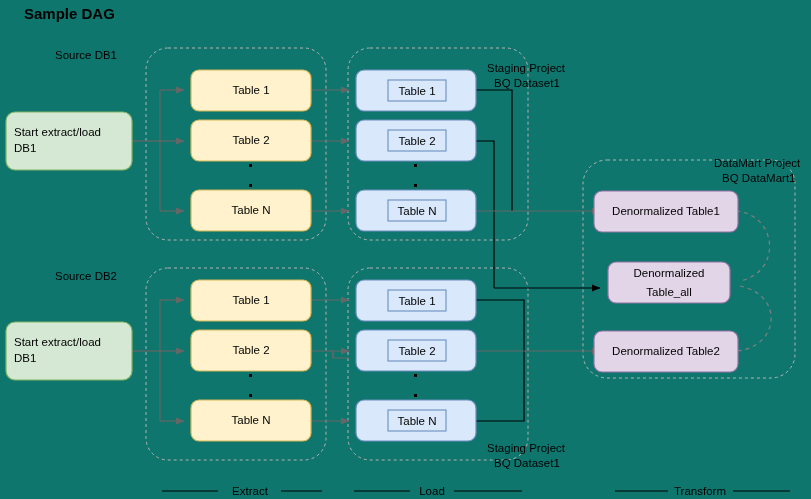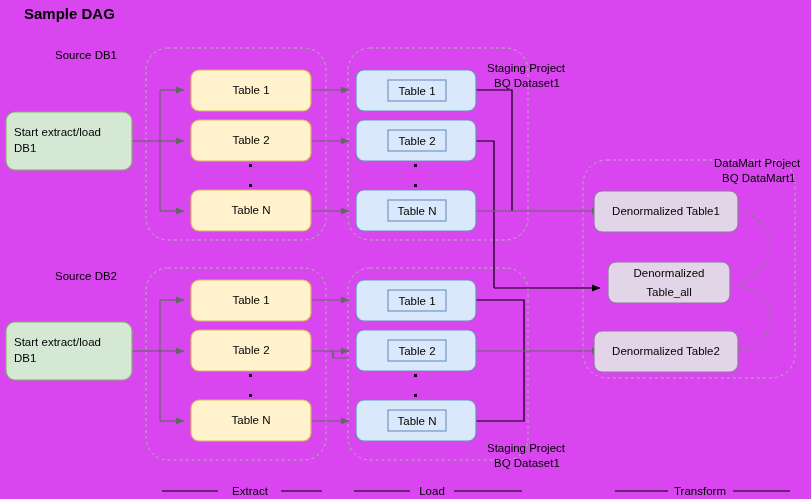--- a/index.html
+++ b/index.html
@@ -7,21 +7,21 @@
     padding: 0;
     background: #ffffff;
   }
   body {
     font-family: "Liberation Sans", sans-serif;
   }
   #canvas {
     position: relative;
     width: 811px;
     height: 499px;
-    background: #d946ef;
+    background: #0f766e;
     overflow: hidden;
   }
   svg.layer {
     position: absolute;
     top: 0;
     left: 0;
     width: 811px;
     height: 499px;
   }
   .diagram-title {

